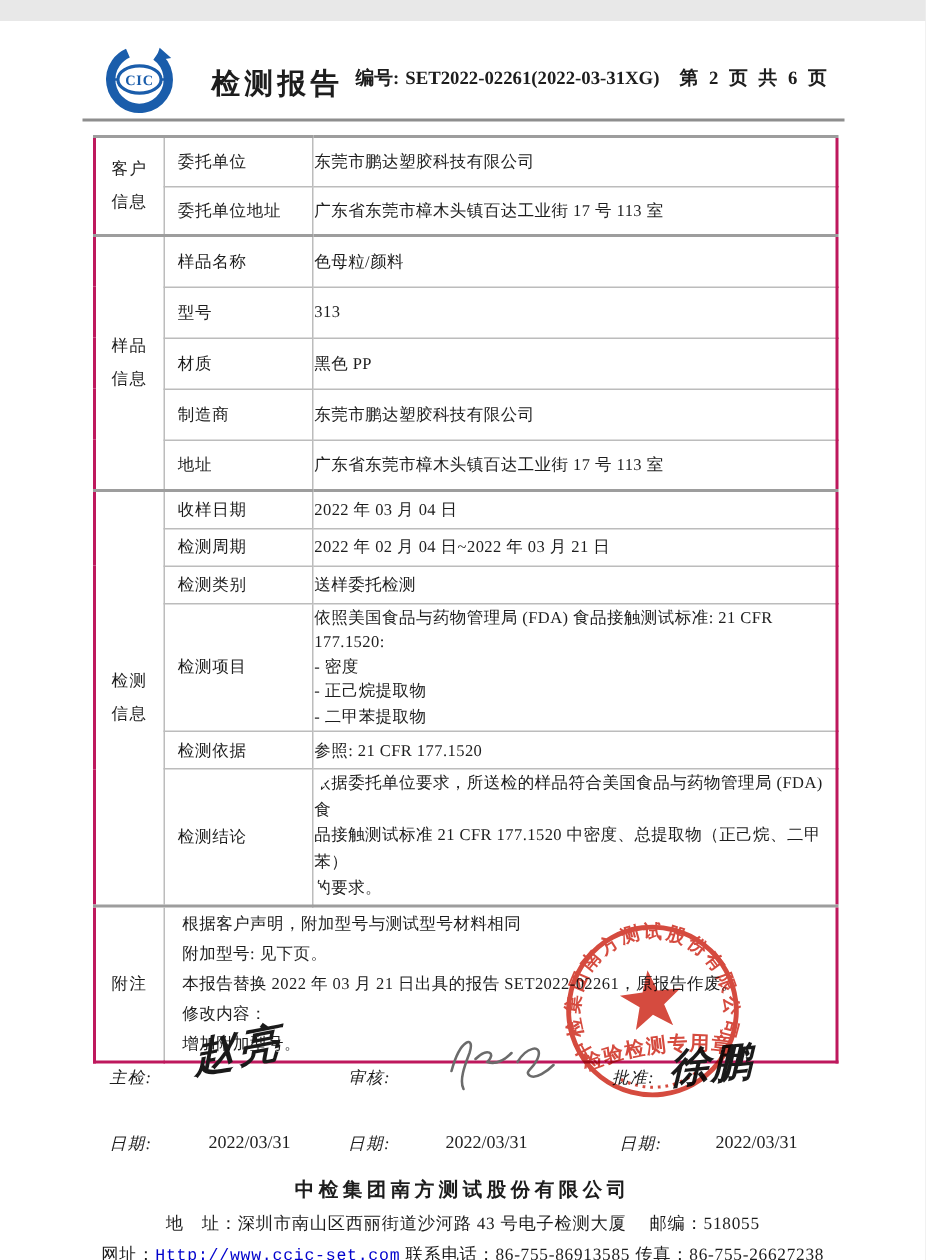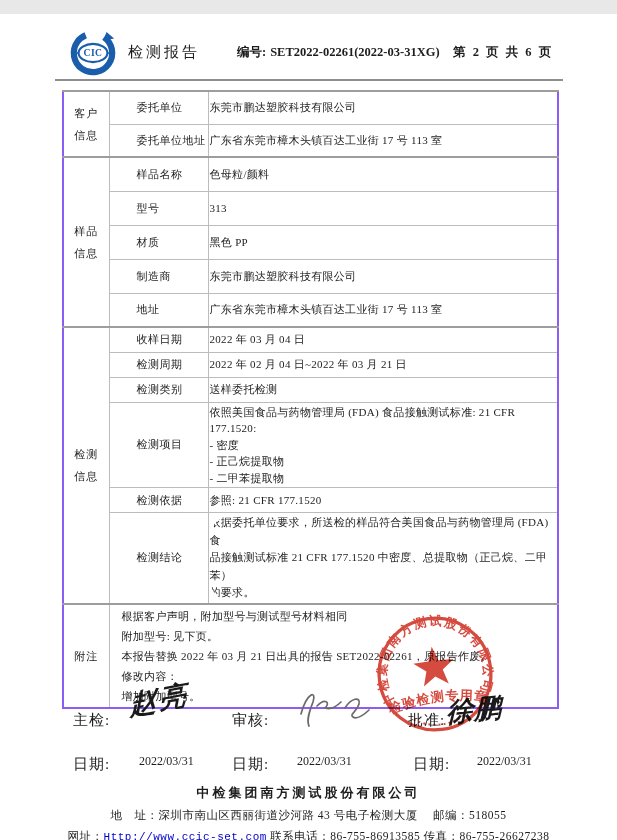--- a/index.html
+++ b/index.html
@@ -2,49 +2,49 @@
 <html><head>
 <meta charset="utf-8">
 <style>
   html,body{margin:0;padding:0;background:#e8e8e8;}
   .page{
     position:relative;width:617px;height:840px;background:#ffffff;margin:14px auto;
     font-family:"Liberation Serif","DejaVu Serif",serif;color:#1d1d1d;overflow:hidden;
   }
   
   .logo{position:absolute;left:64px;top:15px;width:58px;height:48px;}
-  .h-title{position:absolute;left:128px;top:29px;font-size:15px;font-weight:normal;letter-spacing:3px;}
+  .h-title{position:absolute;left:141px;top:29px;font-size:19px;font-weight:bold;letter-spacing:3px;}
   .h-no{position:absolute;left:237px;top:30px;font-size:12.5px;font-weight:bold;}
   .h-no .lbl{margin-right:4px;}
   .h-page{position:absolute;left:453px;top:30px;font-size:12.5px;font-weight:bold;letter-spacing:2px;}
   .header-rule{position:absolute;left:55px;top:65px;width:508px;height:2px;background:#8e8e8e;}
   
   table.report{
     position:absolute;left:62px;top:76px;width:497px;
     border-collapse:collapse;table-layout:fixed;
     font-size:11px;
   }
-  table.report{border:2px solid #8b5cf6;}
+  table.report{border:2px solid #be185d;}
   table.report td{border:1px solid #bcbcbc;vertical-align:middle;overflow:hidden;}
   tr.sec-start td{border-top:2px solid #9d9d9d;}
   td.sec-label{text-align:center;line-height:22px;letter-spacing:1px;padding:0 2px;}
-  td.field-cell{padding-left:27px;letter-spacing:0.5px;font-family:Liberation Serif, serif;}
+  td.field-cell{padding-left:9px;letter-spacing:0.5px;font-family:Liberation Serif, serif;}
   td.value-cell{letter-spacing:0.3px;}
   td.note-cell{padding-left:12px;letter-spacing:0.3px;border-radius:32px;}
   tr.s0{height:33px;}
   tr.s1{height:34px;}
   tr.s2{height:25px;}
   tr.s2.r3{height:84px;}
   tr.s2.r3 td.value-cell{line-height:16.5px;}
   tr.s2.r5{height:54px;}
   tr.s2.r5 td.value-cell{line-height:17.5px;border-radius:27px;}
   tr.s3{height:100px;}
   td.note-cell{line-height:20px;}
   
-  .sig-label{position:absolute;font-size:15px;letter-spacing:1px;}
+  .sig-label{position:absolute;font-size:11px;letter-spacing:1px;font-style:italic;}
   .sig-date{position:absolute;font-size:12px;}
   .sig-name{position:absolute;font-weight:bold;font-style:italic;font-size:27px;color:#1a1a1a;white-space:nowrap;}
   .sig-name.inspector{left:129px;top:668px;transform:rotate(-11deg) skewX(-8deg);letter-spacing:3px;}
   .sig-name.approver{left:446px;top:678px;transform:rotate(-6deg) skewX(-6deg);letter-spacing:1px;}
   .sig-squiggle{position:absolute;left:291px;top:672px;width:86px;height:44px;}
   
   .stamp{
     position:absolute;left:372px;top:597px;width:126px;height:126px;
     transform:rotate(-7deg);mix-blend-mode:multiply;opacity:0.92;z-index:5;
   }

